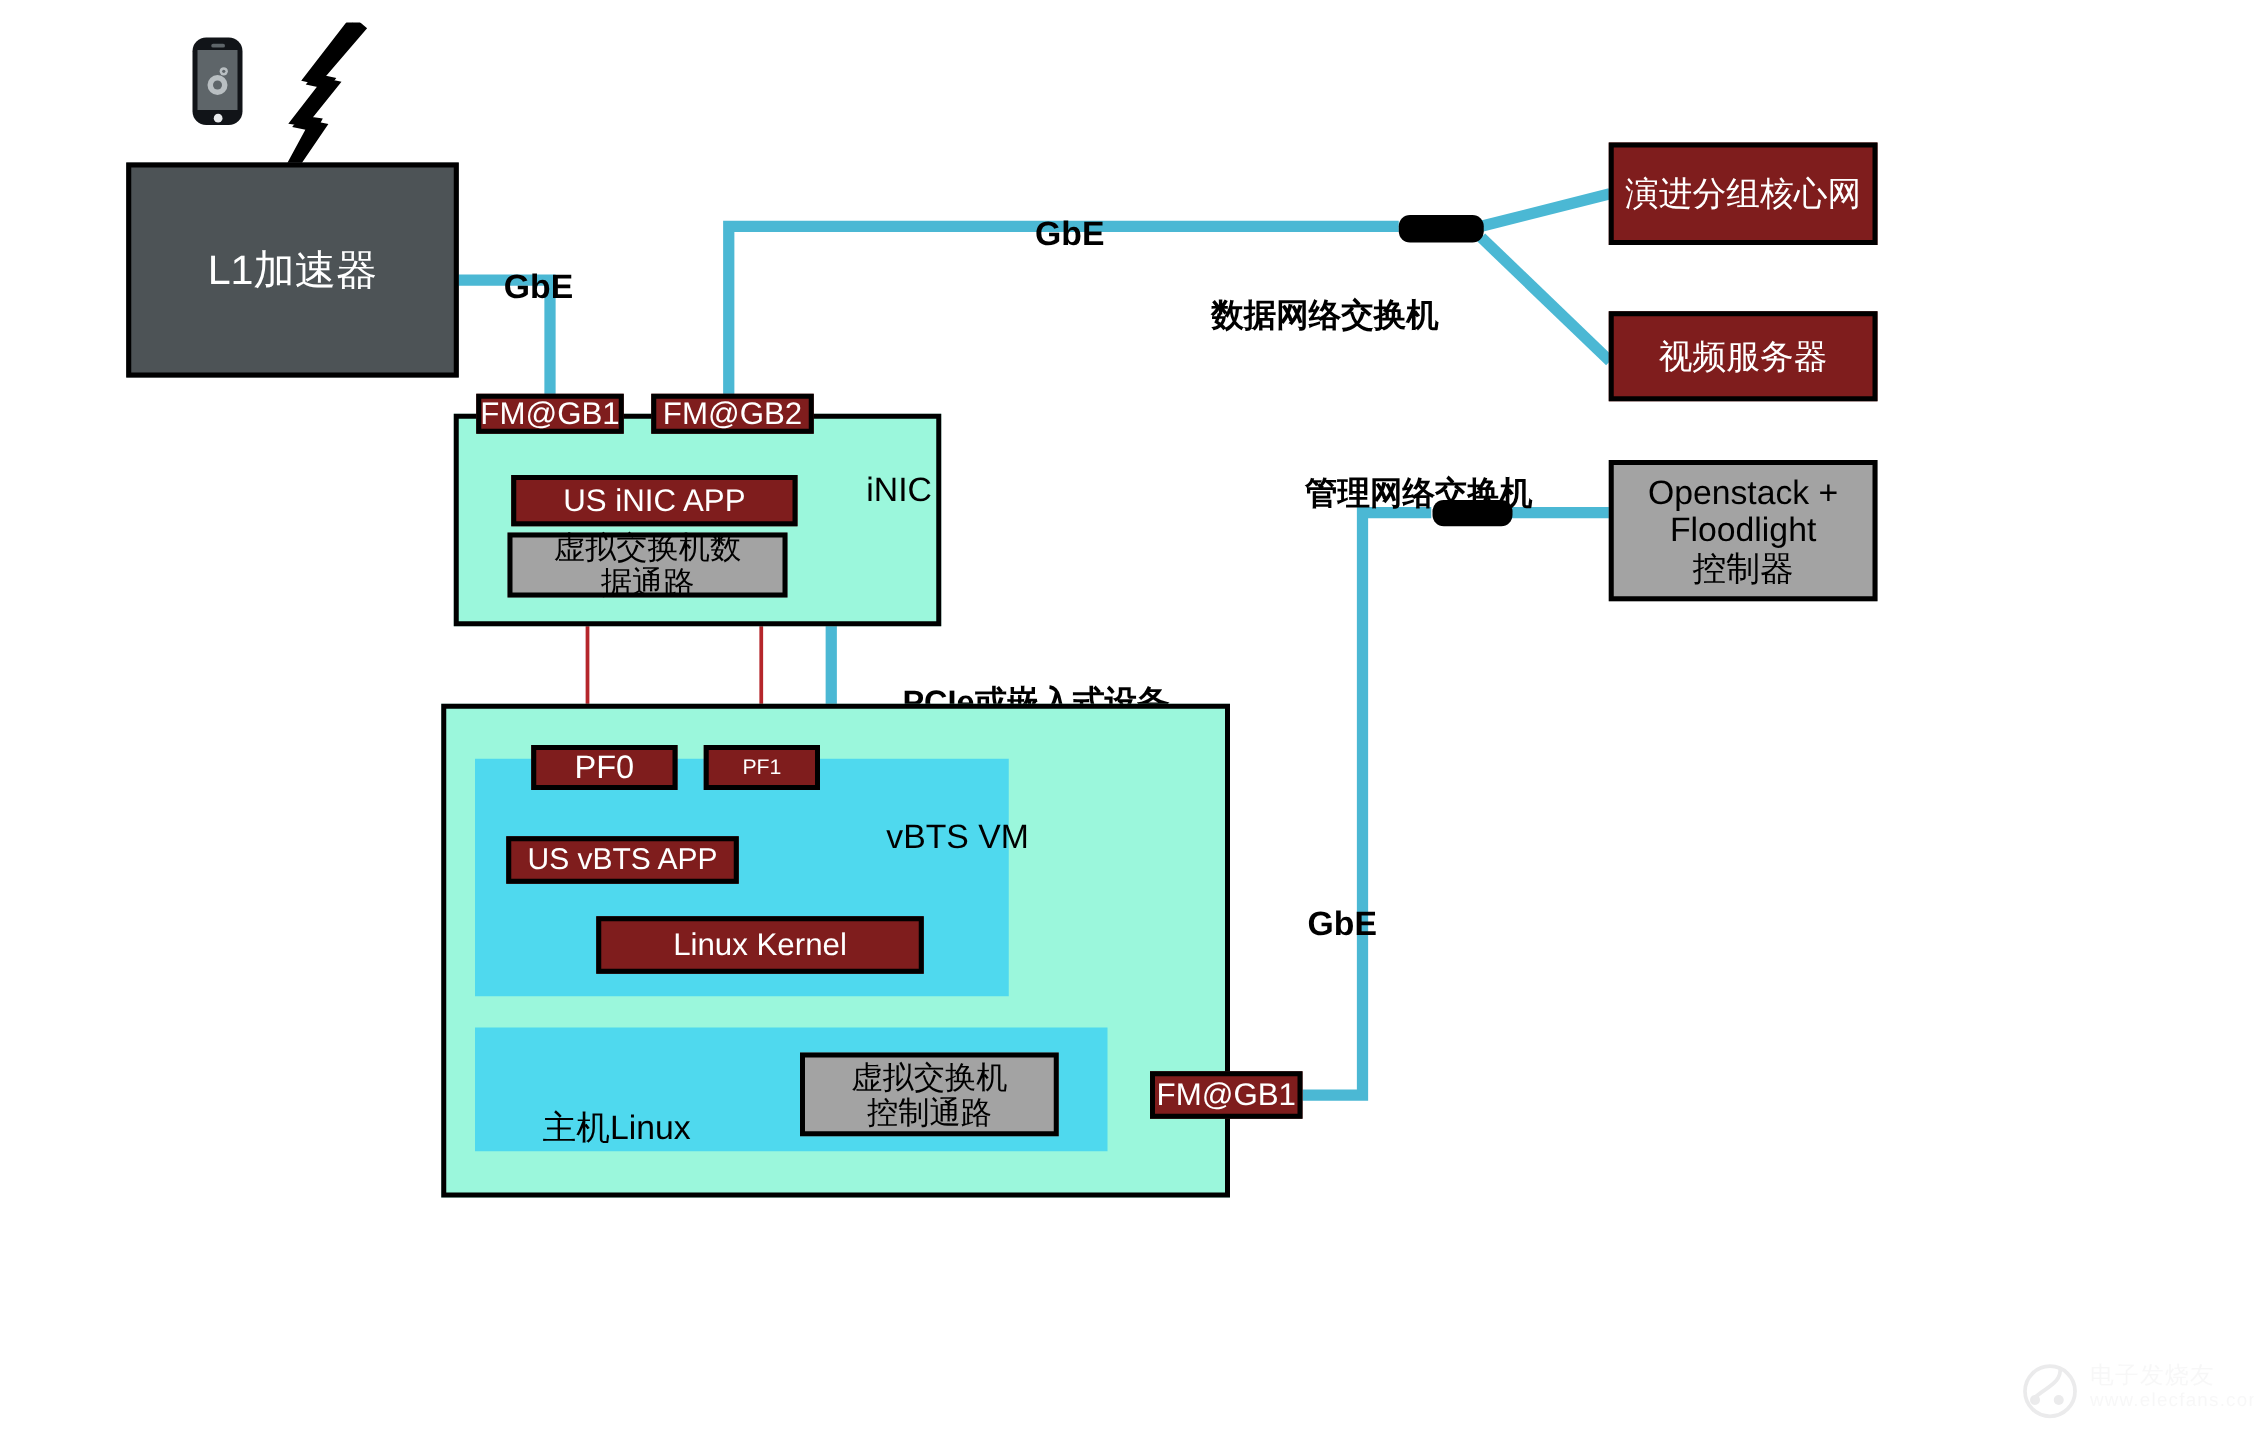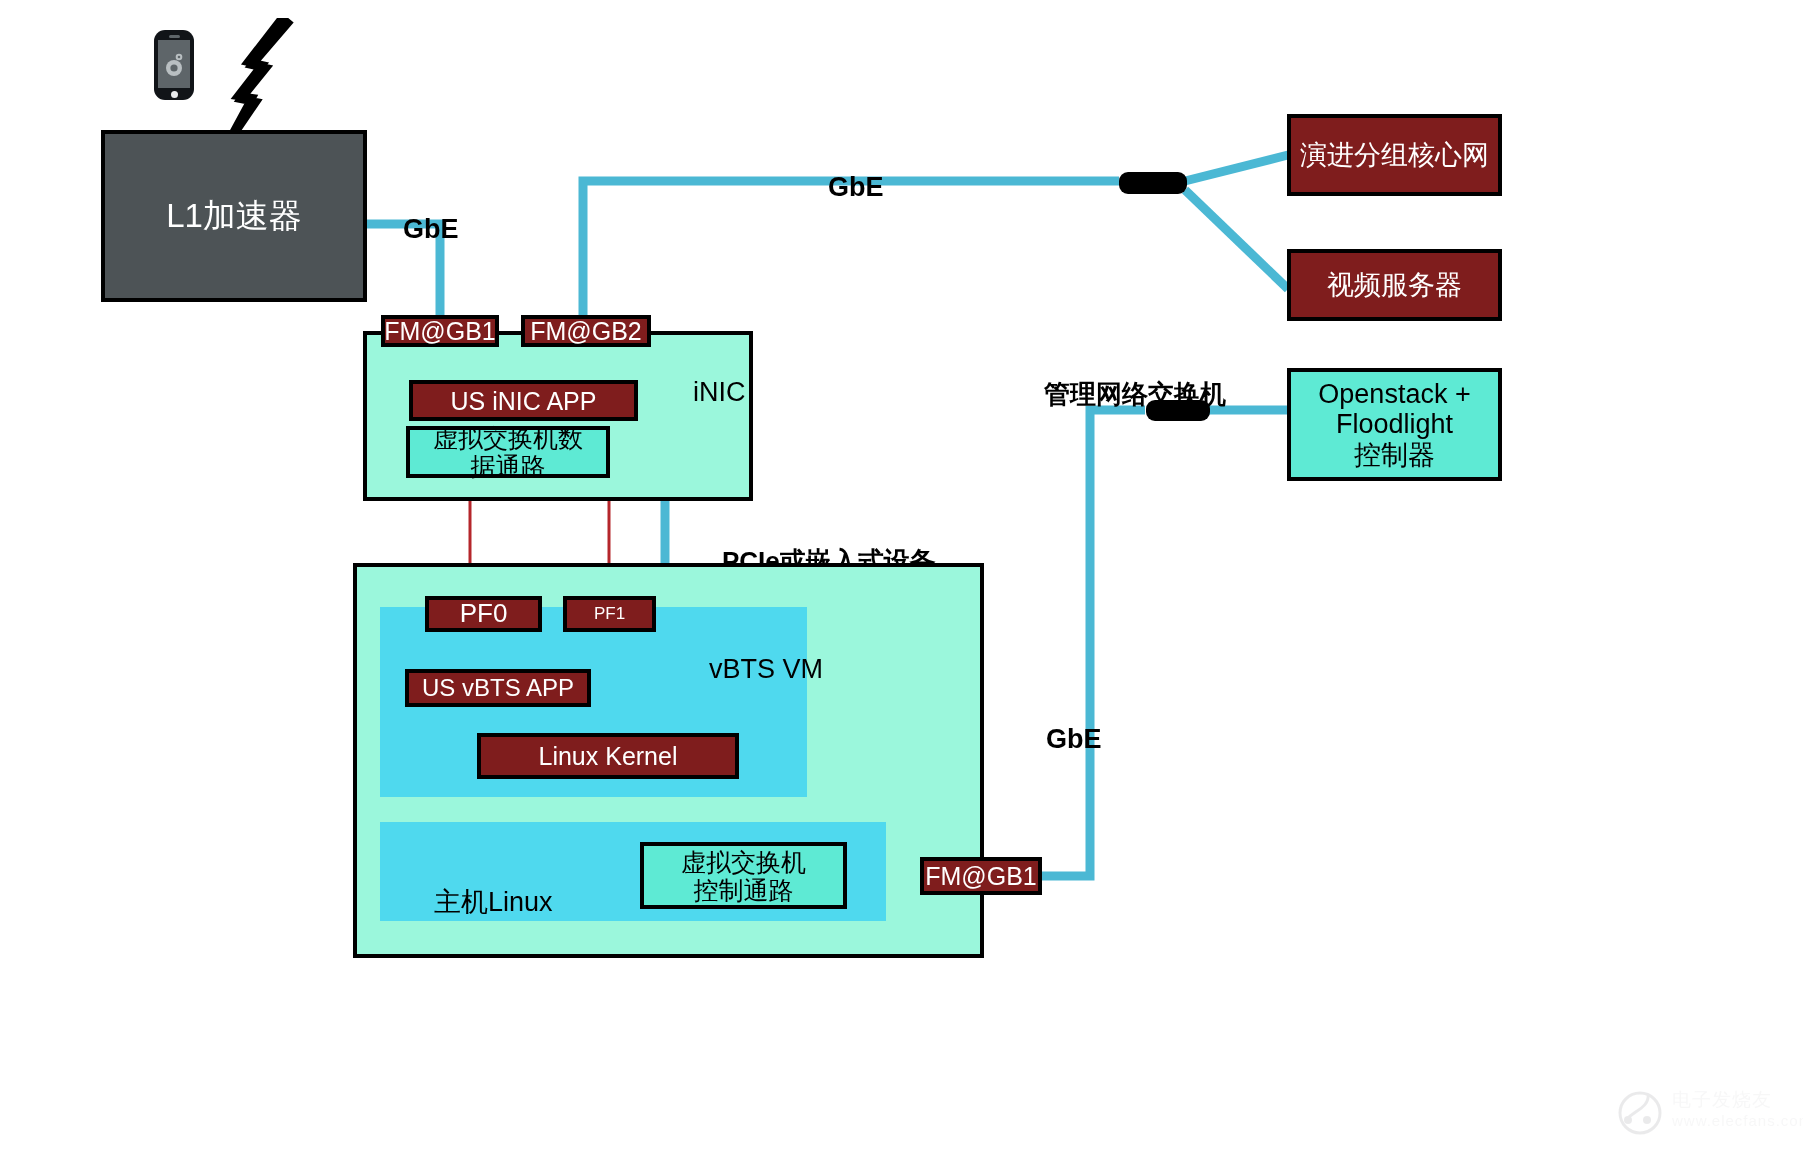--- a/index.html
+++ b/index.html
@@ -10,21 +10,21 @@
   #stage{position:absolute;left:0;top:0;width:1803px;height:1152px;}
 
   
   .box{
     position:absolute;box-sizing:border-box;
     border:4px solid #000;
     display:flex;align-items:center;justify-content:center;
     text-align:center;line-height:1.12;
   }
   .cyan{background:#7f1d1d;color:#ffffff;}
-  .orange{background:#5eead4;color:#000000;}
+  .orange{background:#a3a3a3;color:#000000;}
   .grey{background:#4d5356;color:#ffffff;}
 
   
   .panel{
     position:absolute;box-sizing:border-box;
   }
   .panel-inic{background:#9bf7dc;border:4px solid #000;}
   .panel-host{background:#9bf7dc;border:4px solid #000;}
   .panel-vm{background:#4fd9ee;}
   .panel-hostlinux{background:#4fd9ee;}
@@ -133,21 +133,21 @@
     <span>FM@GB1</span>
   </div>
   <div class="box cyan" style="left:521px;top:315px;width:130px;height:32px;font-size:25px;">
     <span>FM@GB2</span>
   </div>
 
   <div class="box cyan" style="left:409px;top:380px;width:229px;height:41px;font-size:25px;">
     <span>US iNIC APP</span>
   </div>
 
-  <div class="box orange" style="left:406px;top:426px;width:204px;height:52px;font-size:25px;white-space:pre-line;">
+  <div class="box orange" style="left:406px;top:426px;width:224px;height:52px;font-size:25px;white-space:pre-line;">
     <span>虚拟交换机数
 据通路</span>
   </div>
 
   <div class="plainlabel bold" style="left:693px;top:518px;font-size:26px;">
     <span>PCIe或嵌入式设备</span>
   </div>
 
   <div class="panel panel-host" style="left:353px;top:563px;width:631px;height:395px;"></div>
 
@@ -181,20 +181,23 @@
   <div class="box orange" style="left:640px;top:842px;width:207px;height:67px;font-size:25px;white-space:pre-line;">
     <span>虚拟交换机
 控制通路</span>
   </div>
 
   <div class="box cyan" style="left:920px;top:857px;width:122px;height:38px;font-size:25px;">
     <span>FM@GB1</span>
   </div>
 
   <div class="switch" style="left:1119px;top:172px;width:68px;height:22px;"></div>
+  <div class="plainlabel bold" style="left:940px;top:209px;font-size:26px;">
+    <span>数据网络交换机</span>
+  </div>
 
   <div class="switch" style="left:1146px;top:400px;width:64px;height:21px;"></div>
   <div class="plainlabel bold" style="left:1015px;top:351px;font-size:26px;">
     <span>管理网络交换机</span>
   </div>
 
   <div class="plainlabel bold" style="left:1016px;top:695px;font-size:27px;">
     <span>GbE</span>
   </div>
 

